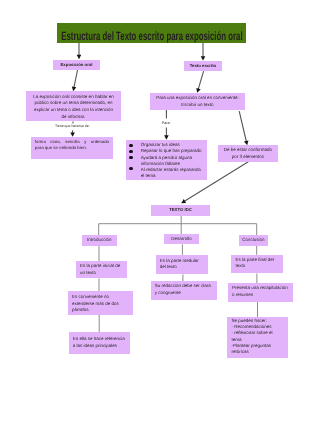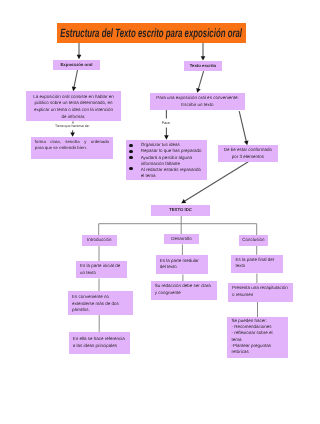--- a/index.html
+++ b/index.html
@@ -10,21 +10,21 @@
   #canvas{position:relative;width:300px;height:424px;background:#fff;overflow:hidden;}
   svg.lines{position:absolute;left:0;top:0;width:300px;height:424px;}
 
   .box{position:absolute;box-sizing:border-box;background:#e2b3fa;}
   .ctr{display:flex;flex-direction:column;align-items:center;justify-content:center;text-align:center;}
   .lft{display:flex;flex-direction:column;align-items:flex-start;justify-content:flex-start;text-align:left;}
 
   .t  {font-size:4.5px;line-height:6.6px;white-space:nowrap;}
   .lb {font-size:4.3px;font-weight:bold;line-height:6px;white-space:nowrap;}
 
-  .title{background:#f97316;display:flex;align-items:center;justify-content:center;font-style:italic;}
+  .title{background:#4d7c0f;display:flex;align-items:flex-end;justify-content:center;}
   .title span{font-size:12px;font-weight:bold;white-space:nowrap;
               display:inline-block;transform:scaleX(0.653) translateY(-0.5px);transform-origin:center center;}
 
   .plain{position:absolute;font-size:3.6px;white-space:nowrap;line-height:5px;color:#2a2a2a;}
 
   .blist{position:absolute;left:0;top:0;width:100%;height:100%;}
   .bdot{position:absolute;width:3.2px;height:3.2px;border-radius:50%;background:#111;}
   .brow{position:absolute;font-size:4.5px;line-height:6.5px;white-space:nowrap;}
 </style>
 </head>

